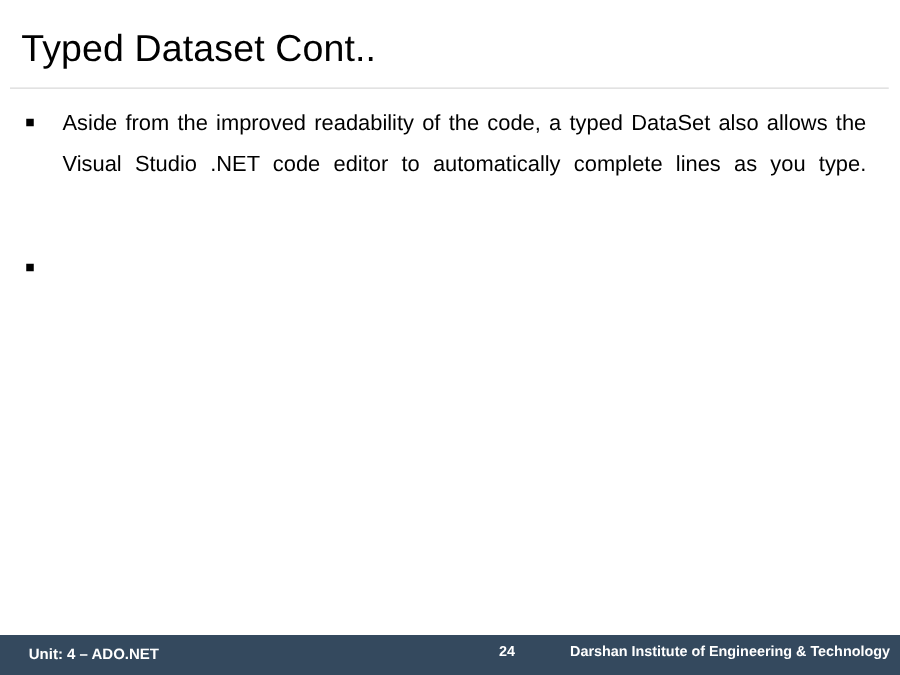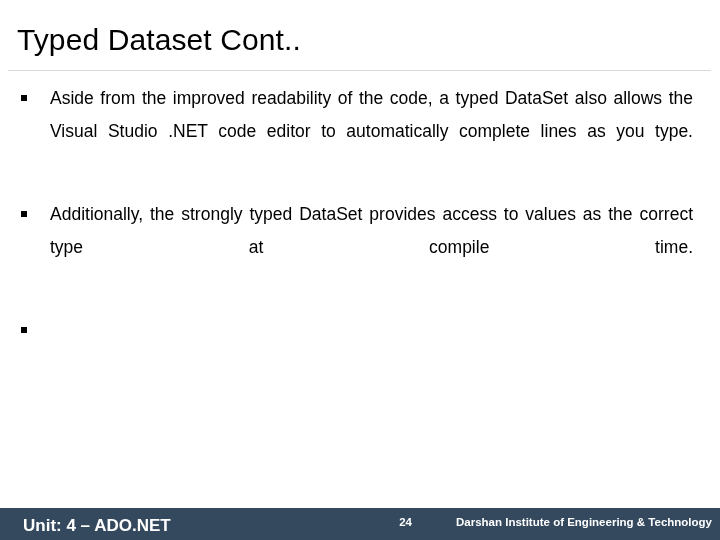--- a/index.html
+++ b/index.html
@@ -96,21 +96,21 @@
     left: 0;
     top: 508px;
     width: 720px;
     height: 32px;
     background: #34495e;
   }
   .footer-unit {
     position: absolute;
     left: 8px;
     top: 8px;
-    font-size: 17px;
+    font-size: 12px;
     font-weight: bold;
     color: #ffffff;
     white-space: nowrap;
     padding-left: 15px;
   }
   .footer-page {
     position: absolute;
     left: 360px;
     top: 8px;
     width: 52px;
@@ -139,24 +139,20 @@
     <div class="title-divider"></div>
   </div>
 
   <div class="body-area">
 
     <div class="bullet-item">
       <span class="bullet-mark"></span>
       <span class="bullet-text">Aside from the improved readability of the code, a typed DataSet also allows the Visual Studio .NET code editor to automatically complete lines as you type.</span>
     </div>
 
-    <div class="bullet-item">
-      <span class="bullet-mark"></span>
-      <span class="bullet-text">Additionally, the strongly typed DataSet provides access to values as the correct type at compile time.</span>
-    </div>
 
     <div class="bullet-item">
       <span class="bullet-mark"></span>
     </div>
 
   </div>
 
   <div class="footer-bar">
     <div class="footer-unit">Unit: 4 – ADO.NET</div>
     <div class="footer-page">24</div>

